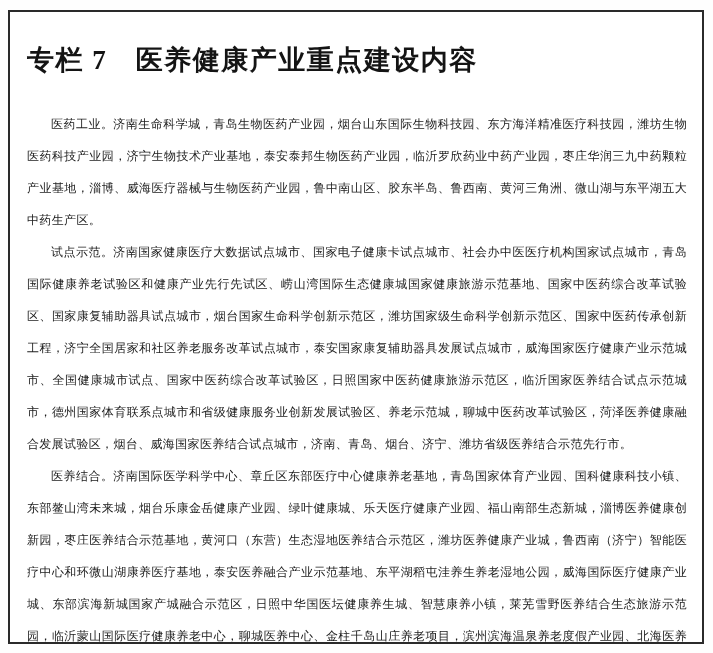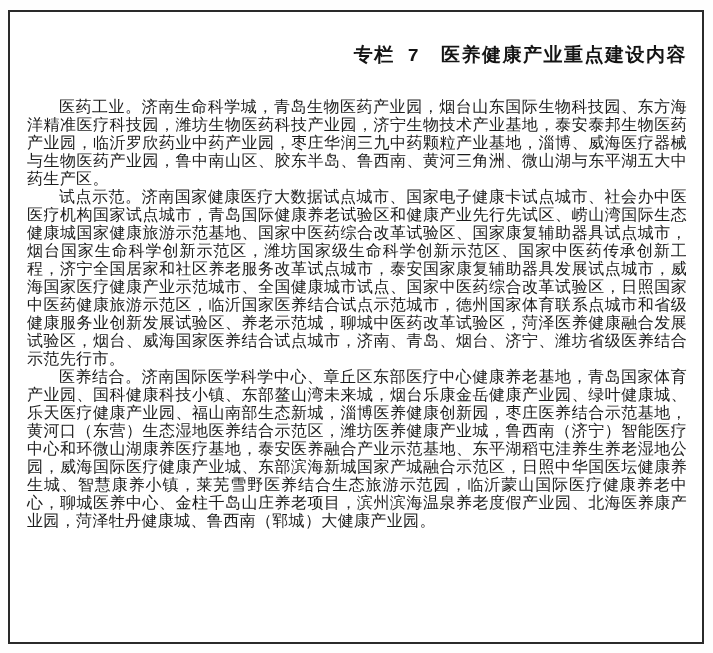--- a/index.html
+++ b/index.html
@@ -25,33 +25,33 @@
     top: 10px;
     width: 696px;
     height: 634px;
     box-sizing: border-box;
     border: 2px solid #2a2a2a;
     background: #ffffff;
     padding: 30px 15px 0 17px;
   }
   .box-title {
     margin: 0 0 30px 0;
-    text-align: right;
-    font-family: Liberation Mono, monospace;
+    text-align: left;
+    font-family: Liberation Serif, serif;
     font-weight: bold;
-    font-size: 19px;
+    font-size: 27px;
     letter-spacing: 1.5px;
     color: #141414;
     white-space: nowrap;
   }
   .box-body p {
     margin: 0;
     font-family: "Liberation Serif", "DejaVu Serif", serif;
-    font-size: 16px;
-    line-height: 18px;
+    font-size: 12px;
+    line-height: 32px;
     letter-spacing: 0.35px;
     text-align: justify;
     text-justify: inter-ideograph;
     text-indent: 2em;
     color: #1b1b1b;
   }
 </style>
 </head>
 <body>
 

